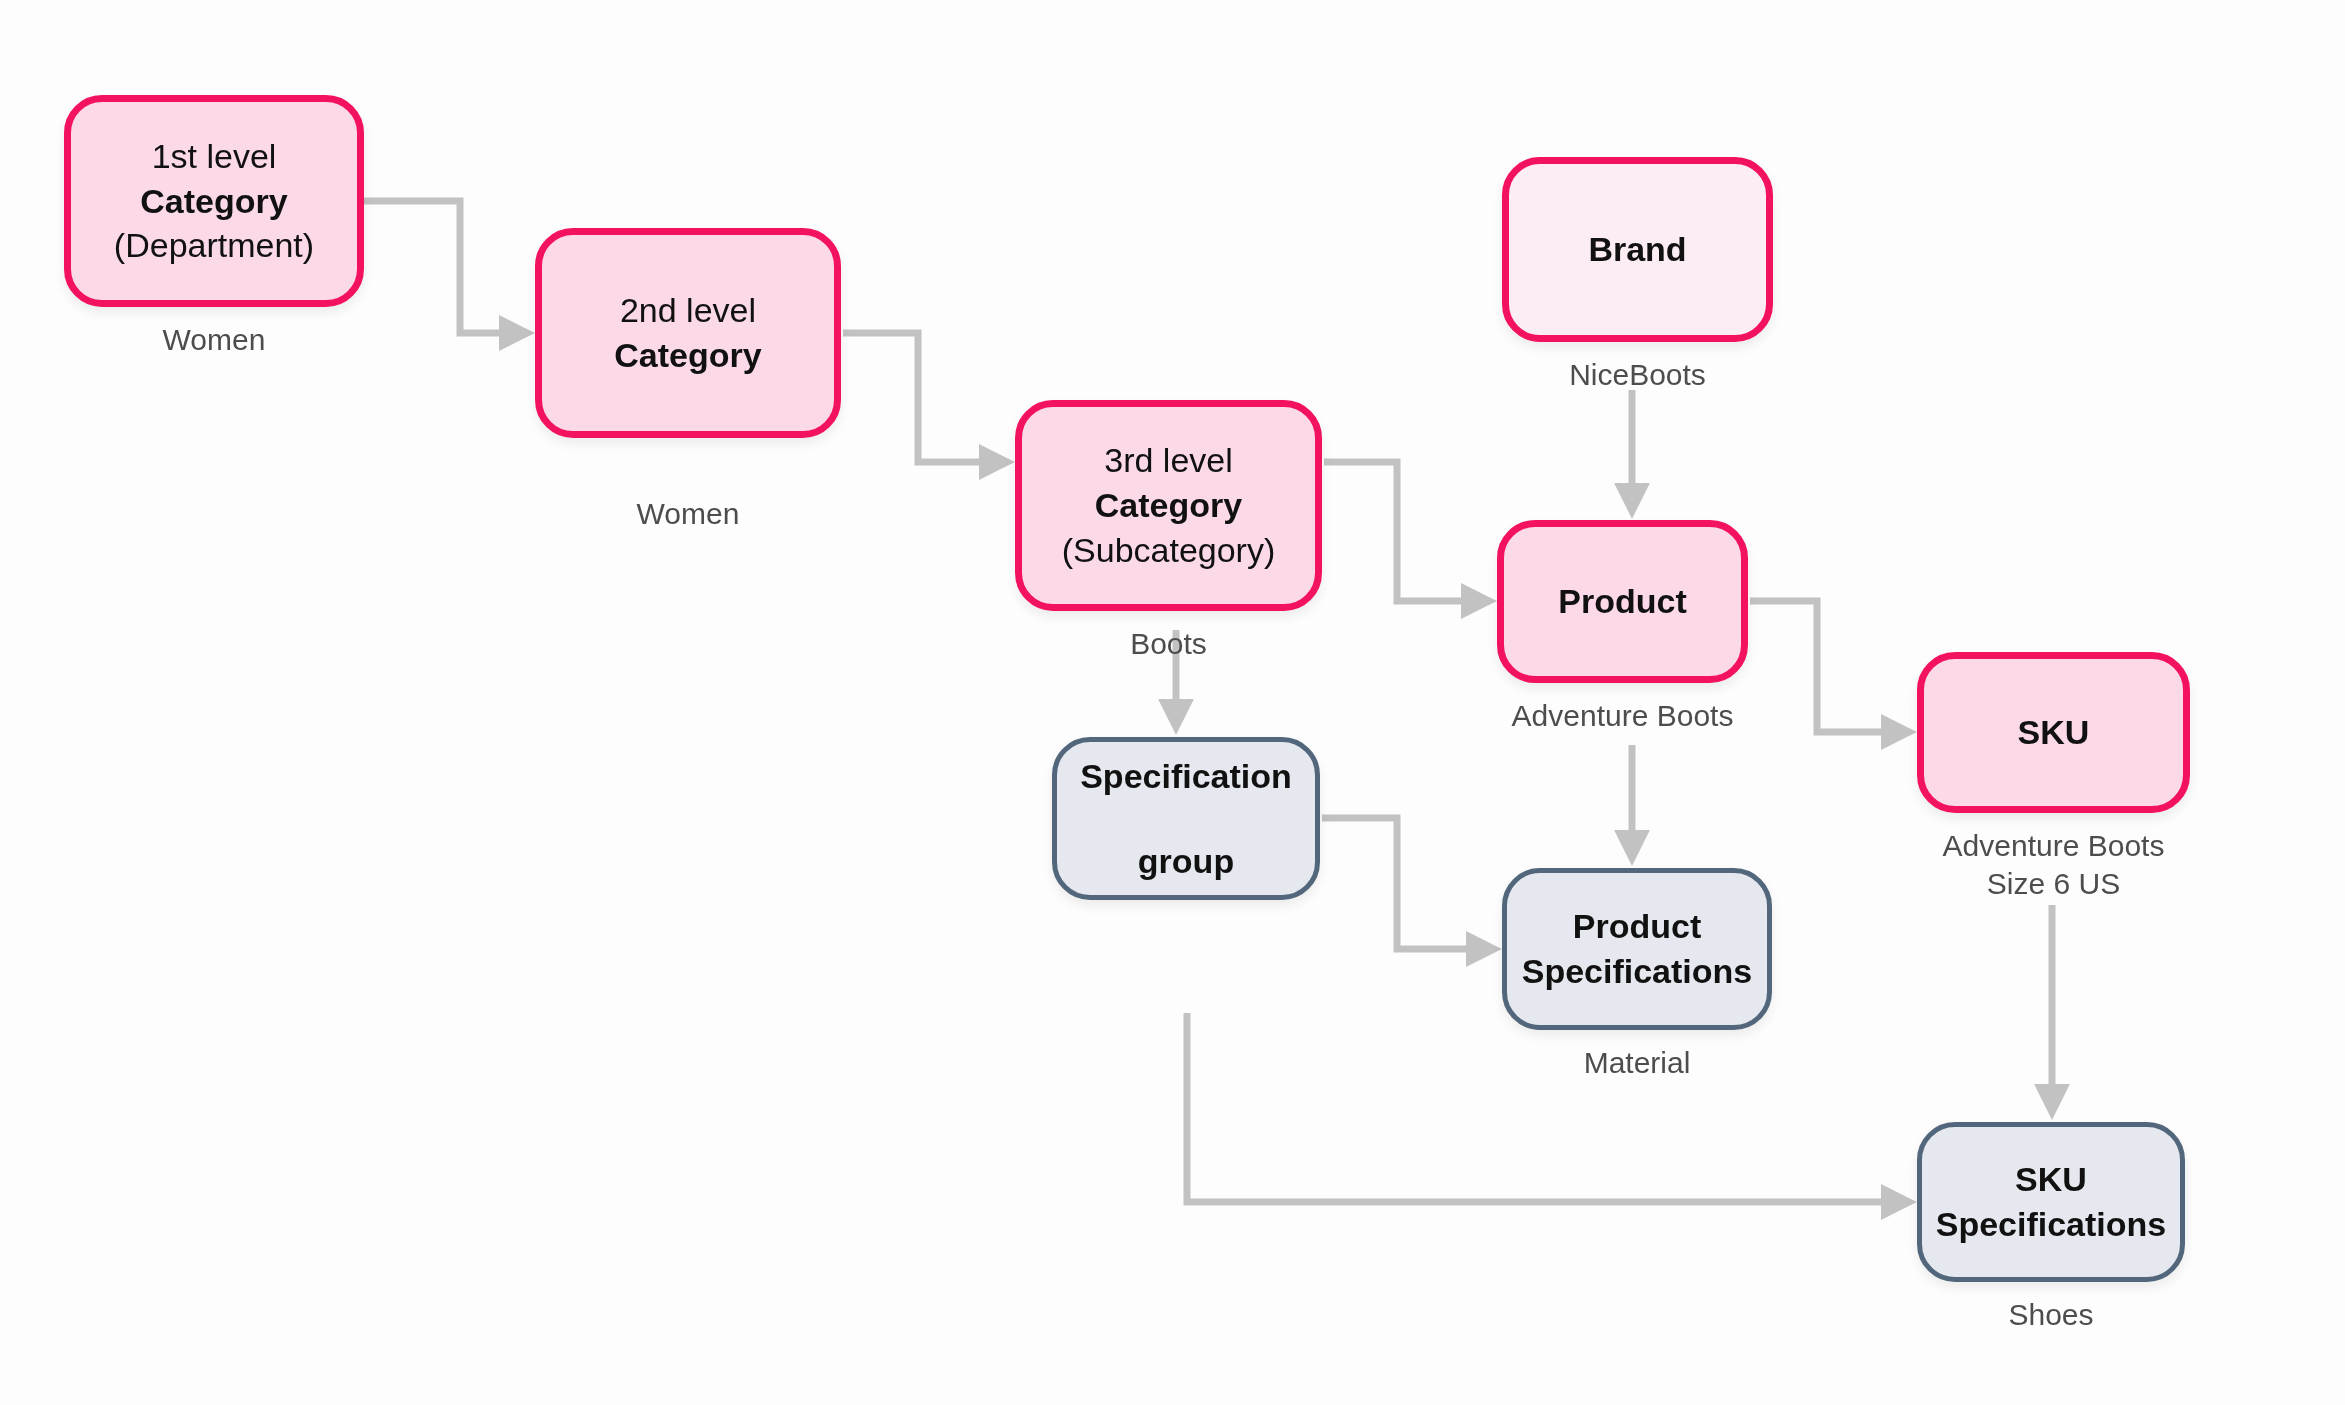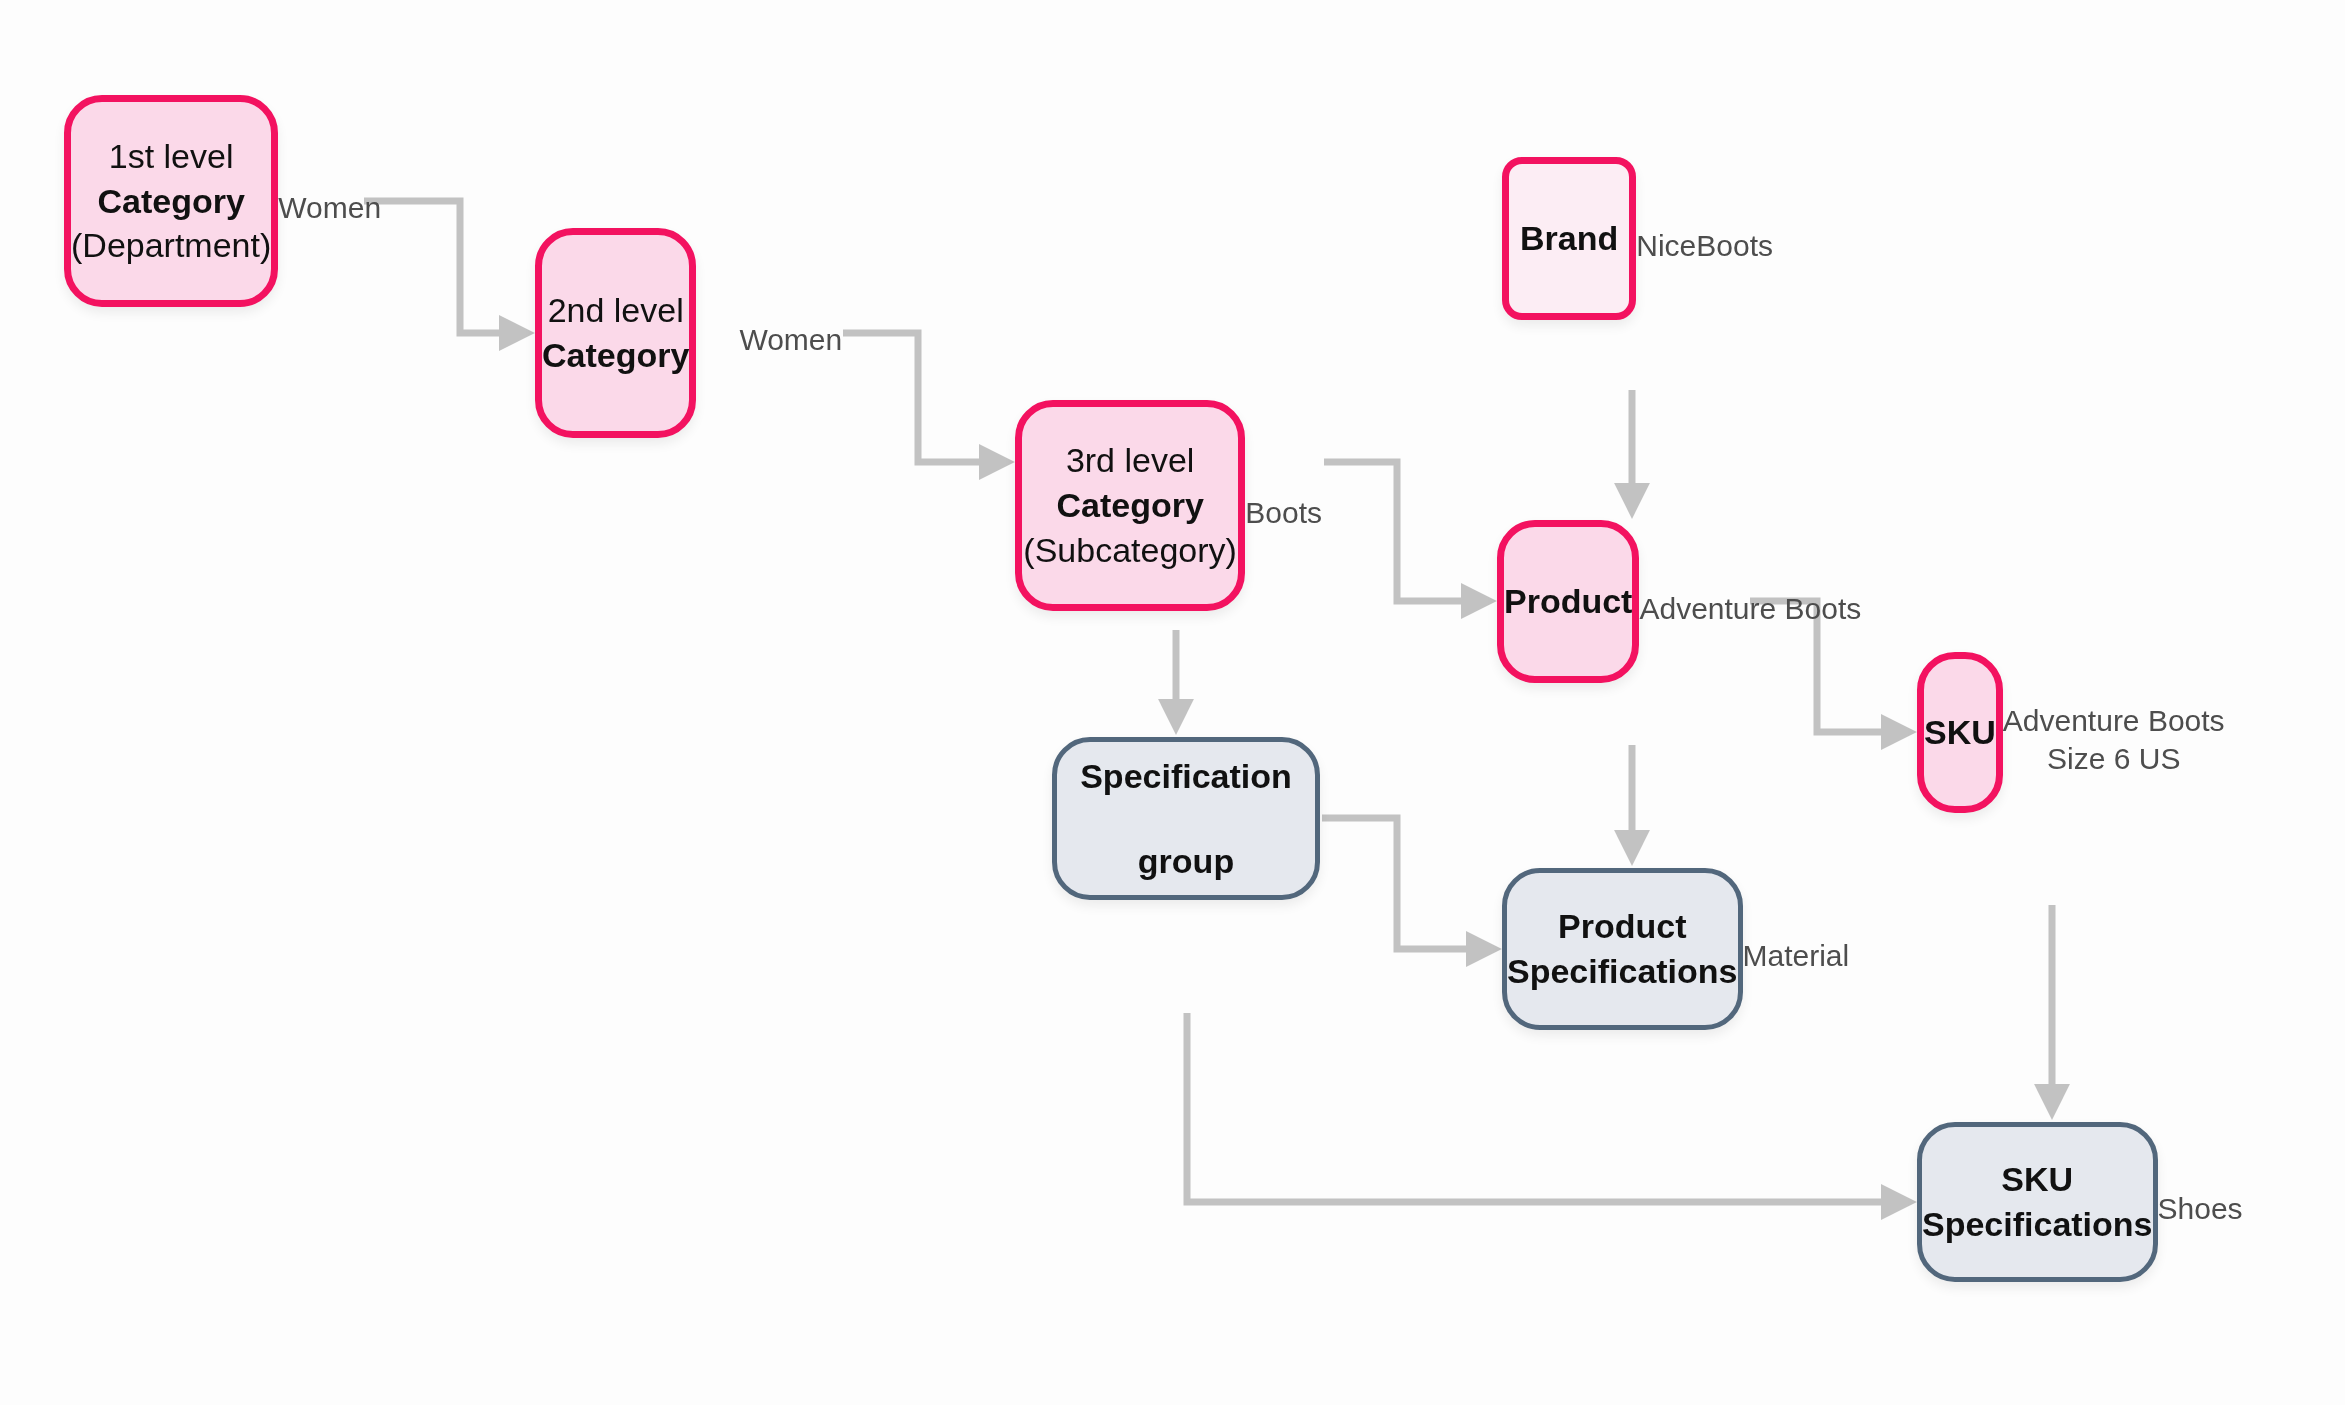--- a/index.html
+++ b/index.html
@@ -12,21 +12,21 @@
     position: relative;
     width: 2345px;
     height: 1405px;
     overflow: hidden;
     background: var(--background, #FDFDFD);
   }
   .connectors { position: absolute; inset: 0; width: 2345px; height: 1405px; }
   .conn { fill: none; stroke: var(--arrow, #C2C2C2); stroke-width: 7; }
   .arrowhead { fill: var(--arrow, #C2C2C2); }
 
-  .node { position: absolute; display: flex; align-items: center; }
+  .node { position: absolute; display: flex; flex-direction: column; align-items: center; }
   .box {
     width: 100%;
     display: flex; flex-direction: column; align-items: center; justify-content: center;
     border-radius: 38px;
     box-shadow: 0 6px 12px rgba(17,17,17,0.07);
   }
   .box.pink       { background: var(--pink_fill, #FBD9E9);       border: 7px solid var(--pink_border, #F31260); }
   .box.pink-light { background: var(--pink_fill_light, #FCEDF4); border: 7px solid var(--pink_border, #F31260); }
   .box.slate      { background: var(--slate_fill, #E5E8EE);      border: 5px solid var(--slate_border, #52677C); }
 
@@ -87,21 +87,21 @@
       <span class="ln">3rd level</span>
       <span class="ln bold">Category</span>
       <span class="ln">(Subcategory)</span>
     </div>
     <div class="example">
       <span class="ex">Boots</span>
     </div>
   </div>
 
   <div class="node" style="left:1502px; top:157px; width:271px;">
-    <div class="box pink-light" style="height:163px;border-radius:20px;">
+    <div class="box pink-light" style="height:185px;">
       <span class="ln bold">Brand</span>
     </div>
     <div class="example">
       <span class="ex">NiceBoots</span>
     </div>
   </div>
 
   <div class="node" style="left:1497px; top:520px; width:251px;">
     <div class="box pink" style="height:163px;">
       <span class="ln bold">Product</span>

